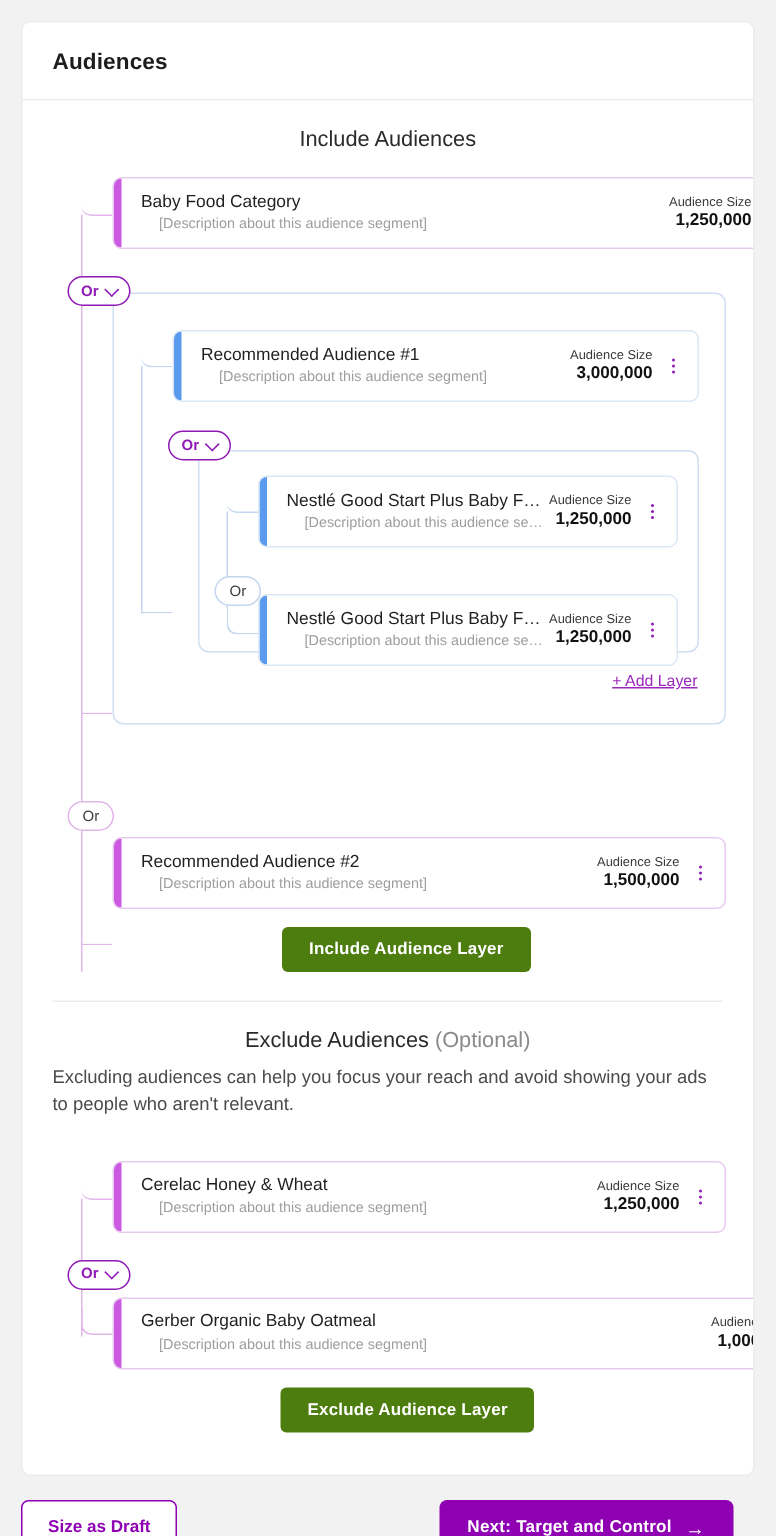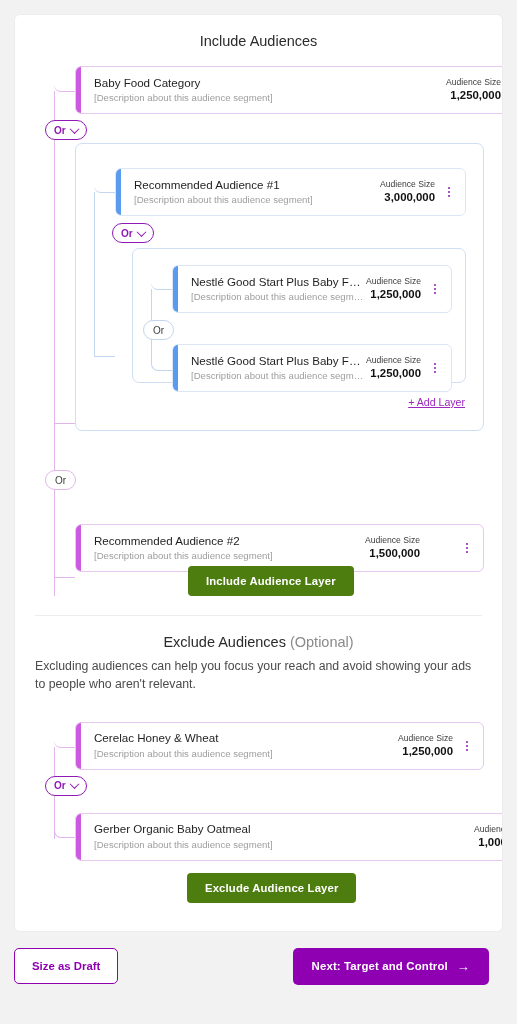--- a/index.html
+++ b/index.html
@@ -101,20 +101,21 @@
     line-height: 1.35;
   }
   .aud-desc {
     font-size: 9.6px;
     color: #9e9e9e;
     white-space: nowrap;
     overflow: hidden;
     text-overflow: ellipsis;
     line-height: 1.45;
     margin-top: 1px;
+    margin-left: 12px;
   }
   .aud-size {
     flex: 0 0 auto;
     text-align: right;
     padding-right: 6px;
   }
   .aud-size-label { font-size: 8.6px; color: #3a3a3a; line-height: 1.4; }
   .aud-size-value { font-size: 11.4px; color: #111111; font-weight: bold; line-height: 1.4; }
 
   .kebab {
@@ -141,20 +142,21 @@
     padding: 0 8px;
     background: #ffffff;
     border: 1.4px solid #8f19b5;
     border-radius: 10px;
     font-size: 10px;
     font-weight: bold;
     color: #8f19b5;
     cursor: pointer;
     z-index: 4;
     white-space: nowrap;
+    margin-top: 12px;
   }
   .or-chip.thin {
     border-width: 1px;
     border-color: #e2b6ea;
     color: #3d3d3d;
     font-weight: normal;
     padding: 0 9px;
   }
   .or-chip.thin.blue { border-color: #c3d5ef; }
   .or-chip .chev {
@@ -232,20 +234,23 @@
   }
   .arrow-ico { display: inline-block; line-height: 1; font-size: 13px; }
 </style>
 </head>
 <body>
 
 <div class="page">
 
   <div class="card-panel">
 
+    <div class="panel-header">
+      <div class="panel-title">Audiences</div>
+    </div>
 
     <div class="section">
       <div class="section-title">Include Audiences</div>
 
       <div class="tree" style="position:relative; height:532px;">
 
         <div class="rail" style="left:19px; top:30px; height:505px;"></div>
 
         <div class="elbow" style="left:19px; top:12px; width:21px; height:19px; background:transparent; border-left:none;"></div>
 
@@ -345,21 +350,21 @@
           </div>
 
           <div class="add-layer" style="right:18px; top:252px;">+ Add Layer</div>
 
         </div>
 
         <div class="or-chip thin" style="left:10px; top:409px;">
           <span>Or</span>
         </div>
 
-        <div class="aud-card" style="position:absolute; left:40px; top:463px; width:409px;gap:33px;">
+        <div class="aud-card" style="position:absolute; left:40px; top:445px; width:409px;">
           <div class="aud-main">
             <div class="aud-name">Recommended Audience #2</div>
             <div class="aud-desc">[Description about this audience segment]</div>
           </div>
           <div class="aud-size">
             <div class="aud-size-label">Audience Size</div>
             <div class="aud-size-value">1,500,000</div>
           </div>
           <div class="kebab">
               <i></i>

